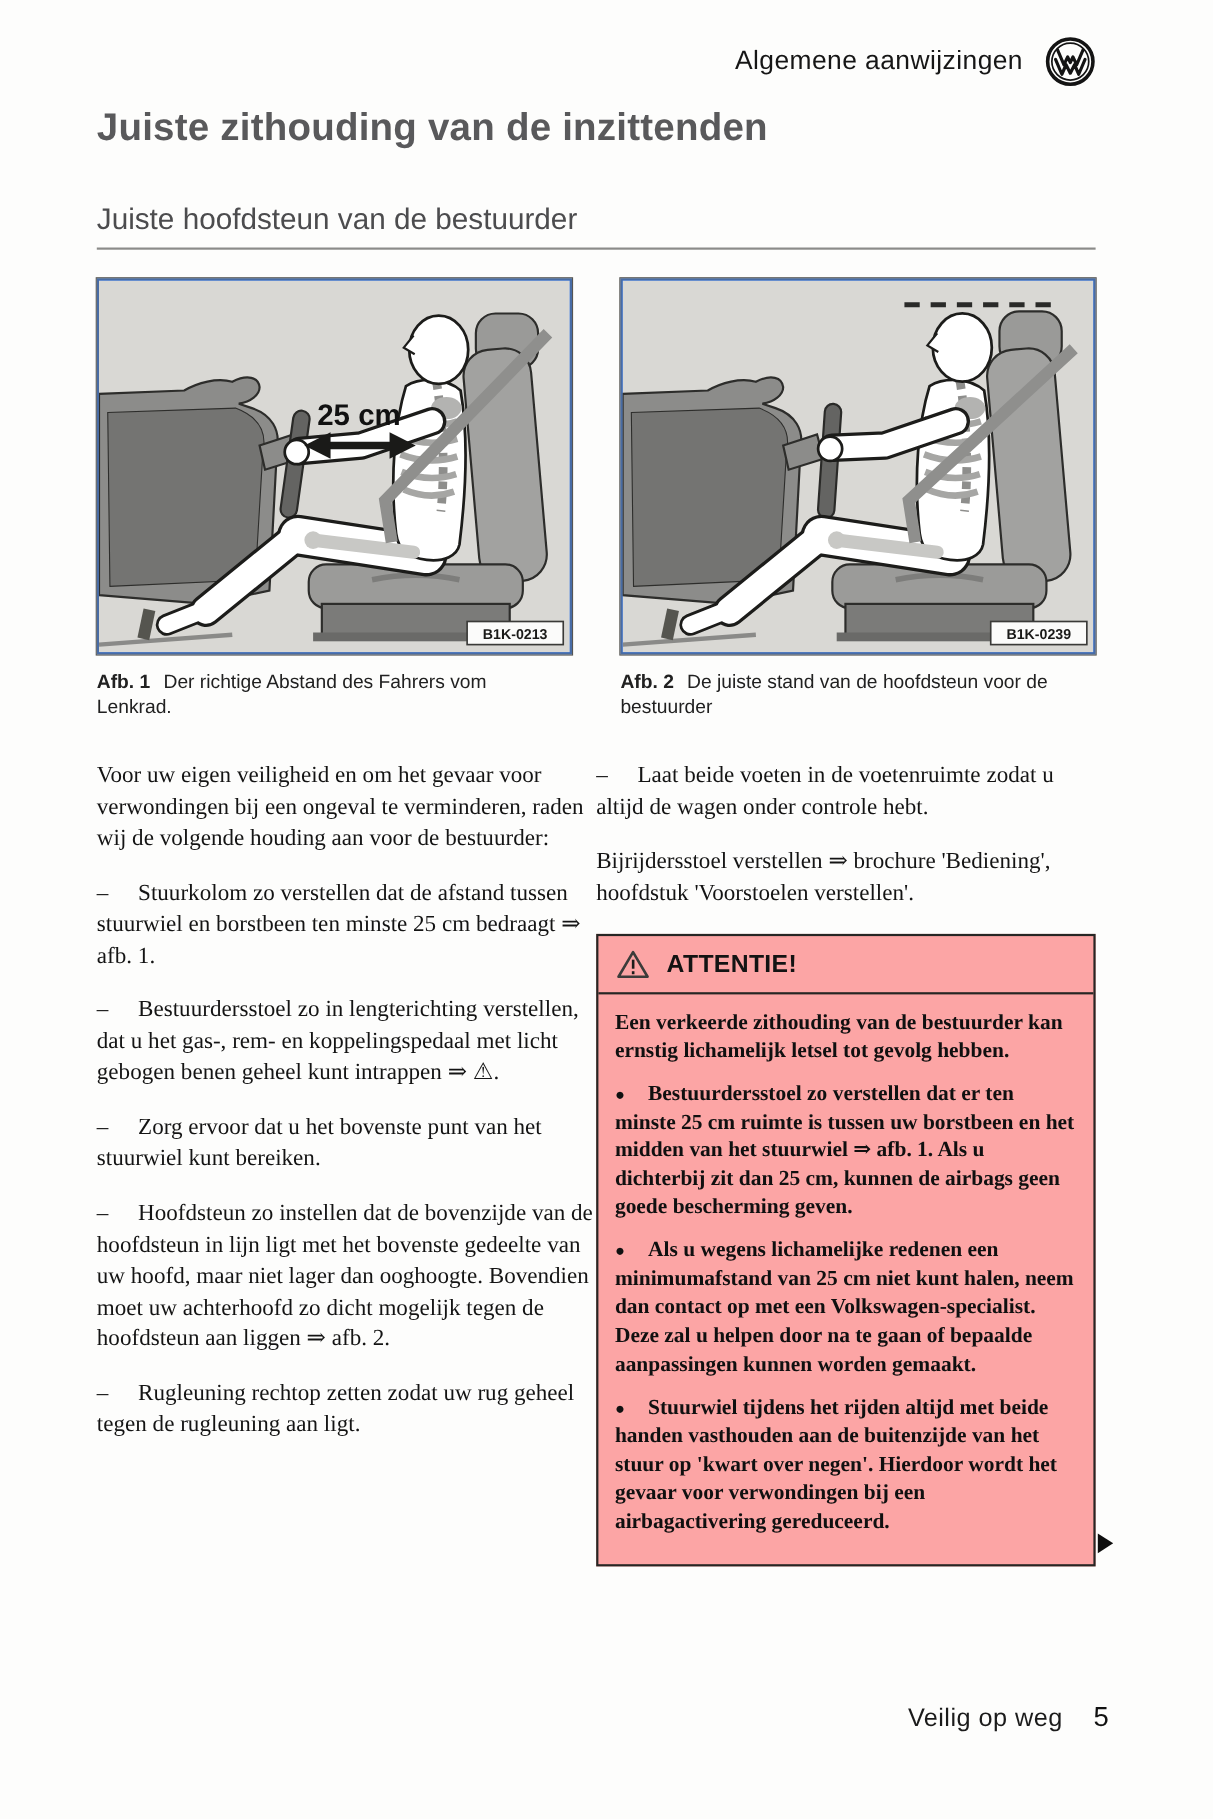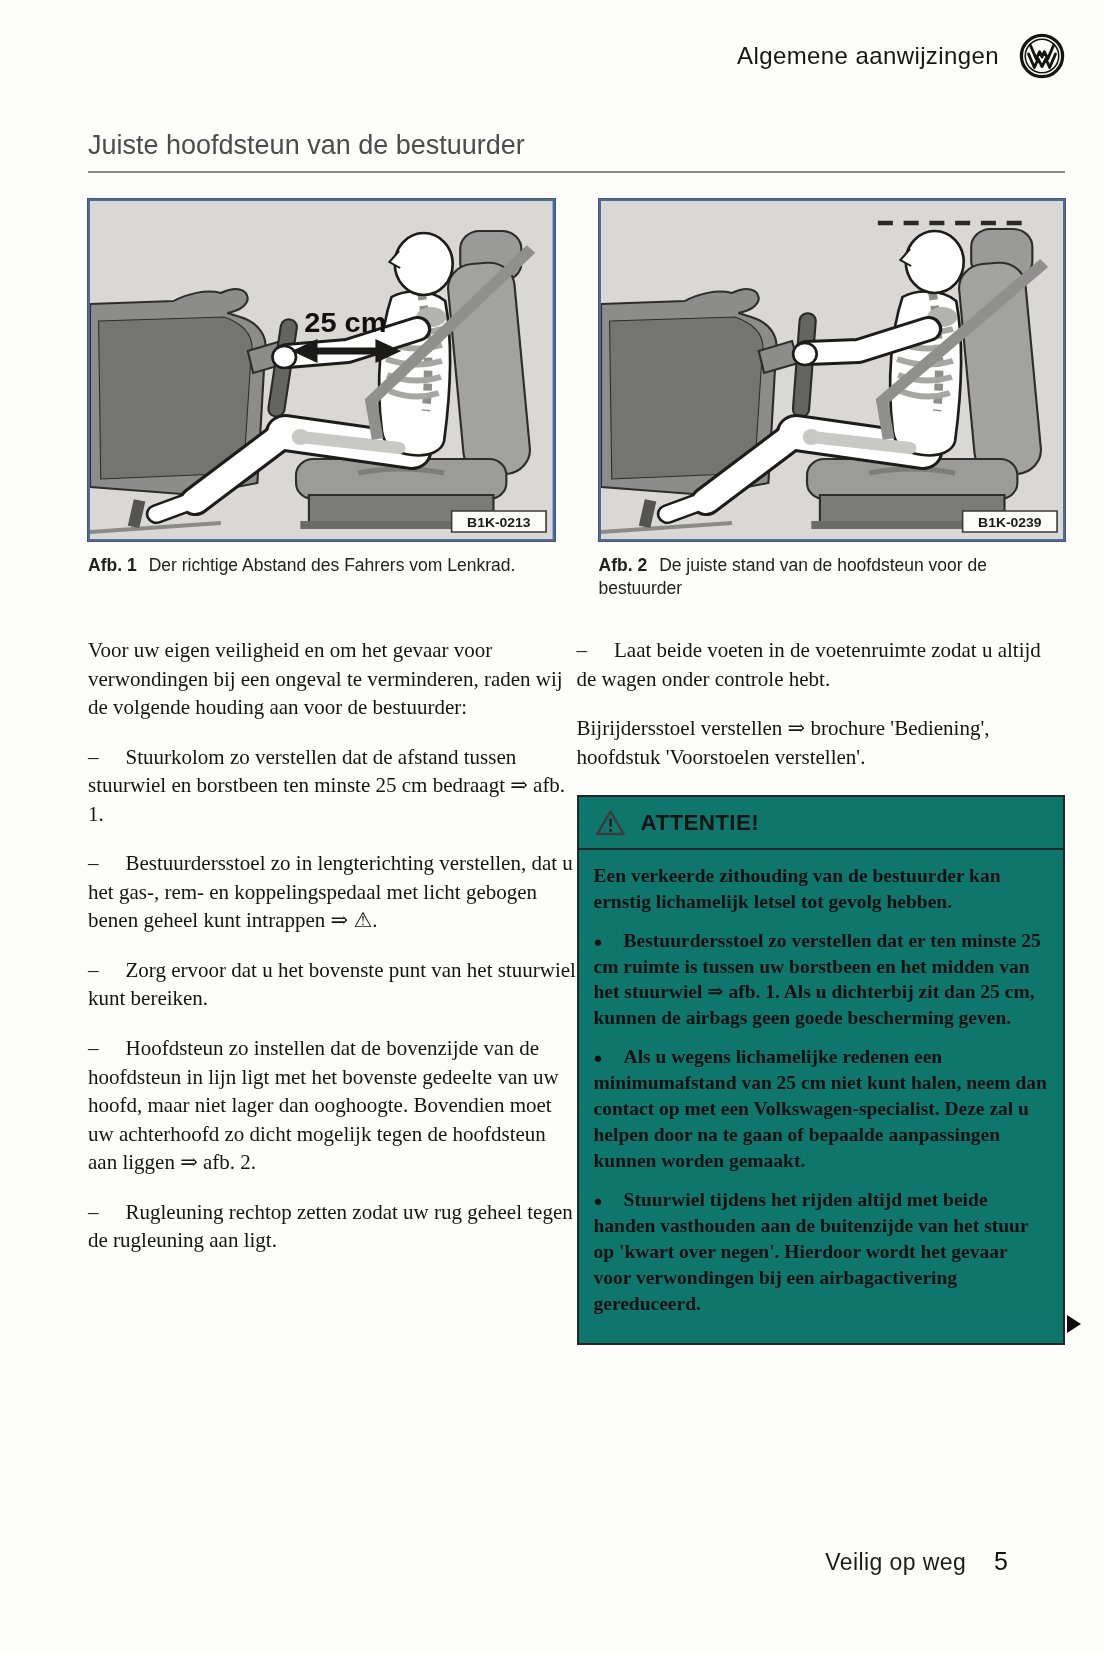--- a/index.html
+++ b/index.html
@@ -1,21 +1,21 @@
 <!DOCTYPE html>
 <html><head>
 <meta charset="utf-8">
 <style>
   html,body{margin:0;padding:0;}
   body{
     width:1103px;height:1654px;position:relative;overflow:hidden;
     background:#fdfdfc;color:#1a1a1a;
     font-family:"Liberation Sans",sans-serif;
   }
-  .page{box-sizing:border-box;height:100%;padding:30px 38px 0 88px;position:relative;}
+  .page{box-sizing:border-box;height:100%;padding:30px 107px 0 88px;position:relative;}
 
   
   .header-row{display:flex;justify-content:flex-end;align-items:center;gap:20px;height:52px;}
   .header-title{font-size:24px;color:#161616;letter-spacing:.4px;}
   .vw-logo svg{width:46px;height:46px;display:block;}
 
   
   .page-title{font-size:35px;font-weight:bold;color:#59595b;margin:14px 0 0;letter-spacing:.2px;}
   .page-subtitle{font-size:27px;font-weight:normal;color:#4c4c4e;margin:48px 0 0;}
   .subtitle-rule{border:none;border-top:2px solid #8b8b89;margin:10px 0 26px;}
@@ -28,21 +28,21 @@
   .figure-caption .afb{font-weight:bold;margin-right:12px;}
 
   
   .columns{display:grid;grid-template-columns:1fr 1fr;margin-top:30px;
     font-family:"Liberation Serif","DejaVu Serif",serif;font-size:21px;line-height:1.36;color:#141414;}
   .columns p{margin:0 0 21px;}
   .bullet .marker{margin-right:27px;}
   .note{margin-top:2px;}
 
   
-  .warning-box{border:2px solid #262624;margin-top:24px;position:relative;background:#0f766e;}
+  .warning-box{border:2px solid #262624;margin-top:24px;position:relative;background:#fca5a5;}
   .warning-header{display:flex;align-items:center;gap:15px;padding:11px 16px 9px;border-bottom:2px solid #262624;
     font-family:"Liberation Sans",sans-serif;font-weight:bold;font-size:22.5px;color:#131313;letter-spacing:.3px;}
   .warning-header svg{width:31px;height:28px;display:block;}
   .warning-body{padding:13px 15px 14px;font-weight:bold;font-size:19.5px;line-height:1.33;color:#101010;}
   .warning-body p{margin:0 0 13px;}
   .warning-body p:last-child{margin-bottom:12px;}
   .warning-body .bullet .marker{margin-right:21px;font-size:15px;}
   .continuation-arrow{position:absolute;right:-18px;bottom:10px;width:0;height:0;
     border-left:14px solid #0e0e0e;border-top:9px solid transparent;border-bottom:9px solid transparent;}
 
@@ -61,20 +61,21 @@
     <span class="vw-logo">
       <svg viewBox="0 0 48 48">
         <circle cx="24" cy="24" r="21.5" fill="none" stroke="#141414" stroke-width="3.4"></circle>
         <circle cx="24" cy="24" r="17.5" fill="none" stroke="#141414" stroke-width="1.6"></circle>
         <path d="M12,13 L18,27 L21.5,19.5 L24,25 L26.5,19.5 L30,27 L36,13" fill="none" stroke="#141414" stroke-width="3" stroke-linejoin="round" stroke-linecap="round"></path>
         <path d="M10,24 L16,38 L20,29 L24,37 L28,29 L32,38 L38,24" fill="none" stroke="#141414" stroke-width="3" stroke-linejoin="round" stroke-linecap="round" transform="translate(0,-2)"></path>
       </svg>
     </span>
   </div>
 
+  <h1 class="page-title">Juiste zithouding van de inzittenden</h1>
   <h2 class="page-subtitle">Juiste hoofdsteun van de bestuurder</h2>
   <hr class="subtitle-rule">
 
   <div class="figures">
 
     <div>
       <div class="figure-box">
         <svg viewBox="0 0 431 338" preserveAspectRatio="none">
           <rect x="0" y="0" width="431" height="338" fill="#d9d8d4"></rect>
 

